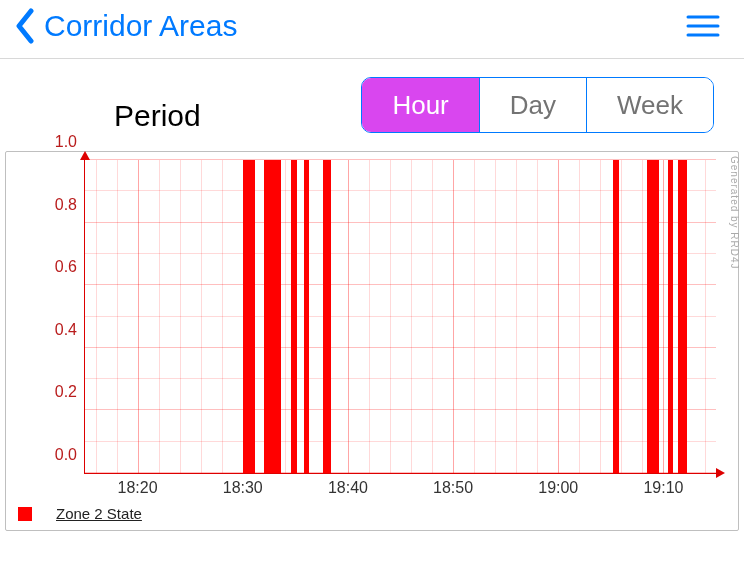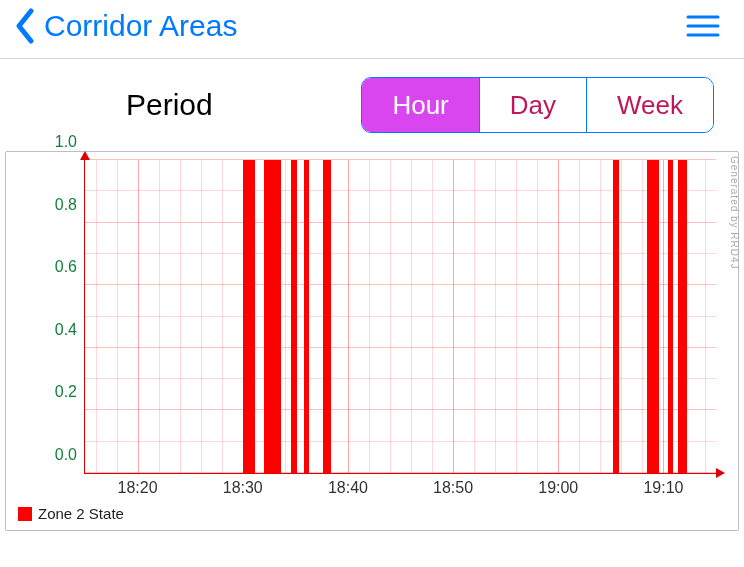--- a/index.html
+++ b/index.html
@@ -7,53 +7,53 @@
   .header {
     display: flex; align-items: center; justify-content: space-between;
     padding: 8px 18px 14px 14px; border-bottom: 1px solid #d8d8d8;
   }
   .header-left { display: flex; align-items: center; gap: 4px; justify-content: flex-end; }
   .back-chev { display: inline-flex; }
   .back-text { color: #007aff; font-size: 30px; font-weight: 400; margin-left: 4px; }
   .title { font-size: 30px; font-weight: 700; color: #000; margin-left: 10px; }
   .menu-btn { display: inline-flex; cursor: pointer; padding: 6px; }
   .controls-row {
-    display: flex; align-items: center; padding: 18px 30px 18px 30px; gap: 40px;
+    display: flex; align-items: flex-end; padding: 18px 30px 18px 18px; gap: 40px;
   }
   .period-label { font-size: 30px; color: #000; flex: 0 0 auto; margin-left: 96px; }
   .seg {
     display: flex; border: 1.5px solid #007aff; border-radius: 10px; overflow: hidden;
     margin-left: auto; height: 56px;
   }
   .seg button {
-    background: #fff; border: none; color: #be185d; font-size: 26px; font-weight: 400;
+    background: #fff; border: none; color: #737373; font-size: 26px; font-weight: 400;
     padding: 0 30px; cursor: pointer; font-family: inherit; border-left: 1.5px solid #007aff;
   }
   .seg button:first-child { border-left: none; }
   .seg button.active { background: #d946ef; color: #fff; }
   .chart-wrap {
     margin: 0 5px; border: 1px solid #bfbfbf; border-radius: 2px; position: relative; background: #fff;
     height: 380px;
   }
   .plot-area {
     position: absolute; left: 78px; right: 22px; top: 8px; bottom: 56px;
     border-left: 1px solid #d00; border-bottom: 1px solid #d00;
   }
   .grid-v { position: absolute; top: 0; bottom: 0; width: 1px; background: rgba(255,0,0,0.15); }
   .grid-v.major { background: rgba(255,0,0,0.35); }
   .grid-h { position: absolute; left: 0; right: 0; height: 1px; background: rgba(255,0,0,0.15); }
   .grid-h.major { background: rgba(255,0,0,0.25); }
   .bar { position: absolute; bottom: 0; background: #ff0000; }
-  .ytick { position: absolute; right: 100%; transform: translateY(-50%); font-size: 16px; color: #15803d; padding-right: 8px; }
+  .ytick { position: absolute; right: 100%; transform: translateY(-50%); font-size: 16px; color: #b91c1c; padding-right: 8px; }
   .xtick { position: absolute; top: 100%; transform: translateX(-50%); font-size: 16px; color: #333; padding-top: 6px; white-space: nowrap; }
   .arrow-x { position: absolute; right: -9px; bottom: -5px; width: 0; height: 0;
              border-left: 9px solid #d00; border-top: 5px solid transparent; border-bottom: 5px solid transparent; }
   .arrow-y { position: absolute; left: -5px; top: -9px; width: 0; height: 0;
              border-bottom: 9px solid #d00; border-left: 5px solid transparent; border-right: 5px solid transparent; }
-  .legend { position: absolute; left: 12px; bottom: 8px; display: flex; align-items: center; gap: 6px; font-size: 15px; color: #222; }
+  .legend { position: absolute; left: 12px; bottom: 8px; display: flex; align-items: center; gap: 24px; font-size: 15px; color: #222; text-decoration: underline; }
   .legend-sw { width: 14px; height: 14px; background: #ff0000; }
   .watermark {
     position: absolute; right: -2px; top: 4px; font-size: 10px; color: #aaa;
     writing-mode: vertical-rl; letter-spacing: 1px;
   }
 </style>
 </head>
 <body>
 
 <div class="header">

